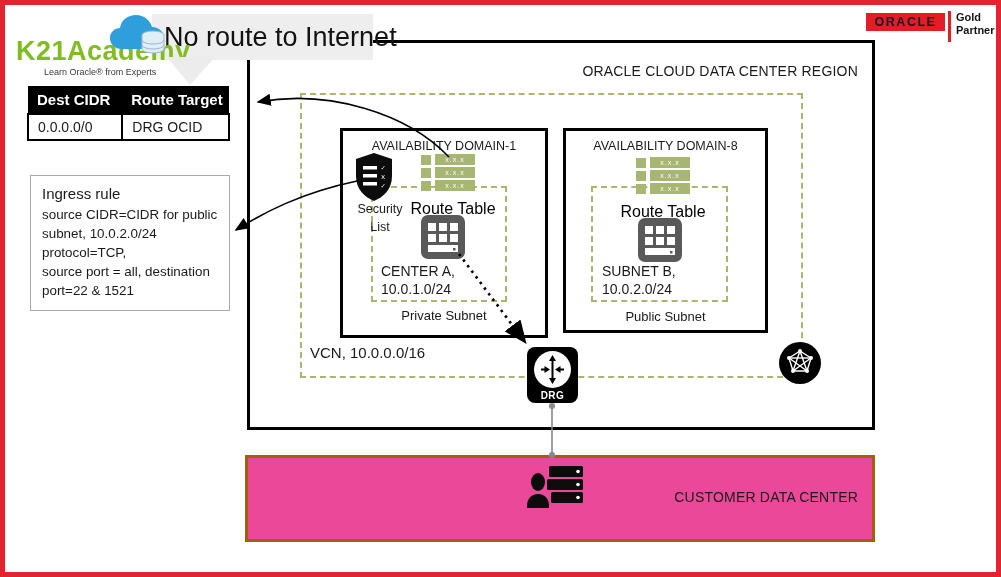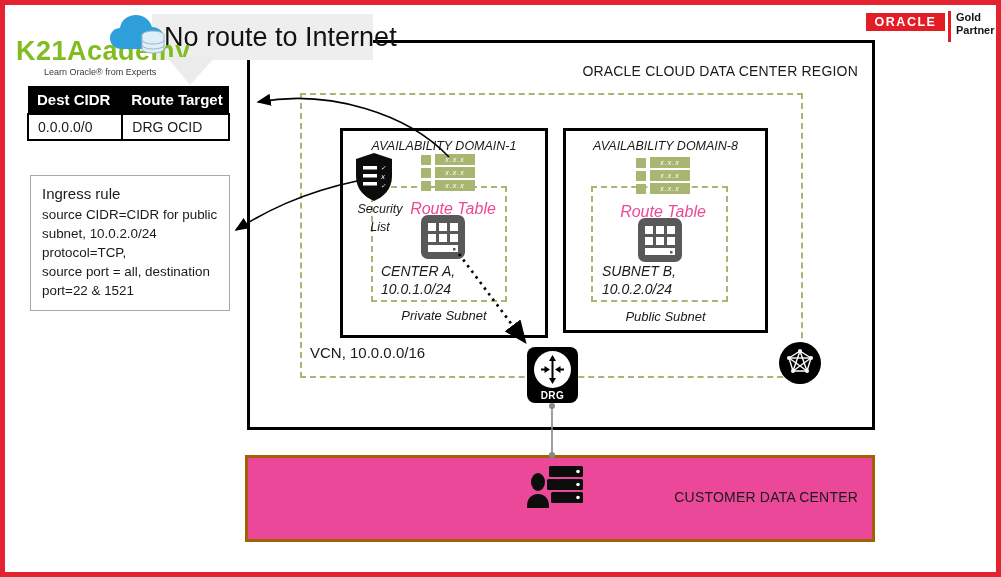--- a/index.html
+++ b/index.html
@@ -23,41 +23,41 @@
   .rule-table td { border:2px solid #000; font-size:14px; padding:4px 0 4px 9px; height:26px; background:#fff; }
   .rule-table .c1 { width:95px; } .rule-table .c2 { width:108px; }
 
   
   .ingress { left:30px; top:175px; width:200px; height:136px; border:1px solid #a9a9a9; background:#fff; padding:9px 10px 12px 11px; z-index:3; }
   .ingress .t { font-size:15px; margin-bottom:3px; }
   .ingress .l { font-size:13.4px; line-height:1.42; }
 
   
   .obadge { left:866px; top:11px; display:flex; align-items:flex-start; z-index:6; }
-  .obadge .obox { width:79px; height:18px; background:#e21d26; color:#ffffff; font-weight:bold; font-size:12.5px; letter-spacing:1.5px; text-align:center; line-height:18px; margin-top:2px; }
+  .obadge .obox { width:79px; height:18px; background:#e21d26; color:#0f172a; font-weight:bold; font-size:12.5px; letter-spacing:1.5px; text-align:center; line-height:18px; margin-top:2px; }
   .obadge .odiv { width:3px; height:31px; background:#e21d26; margin-left:3px; }
   .obadge .ocol { margin-left:5px; font-size:11px; font-weight:bold; line-height:1.2; color:#141414; }
 
   
   .region { left:247px; top:40px; width:628px; height:390px; border:3px solid #000; background:#fff; }
   .region-label { right:14px; top:20px; font-size:14px; letter-spacing:0.2px; }
   .vcn { left:50px; top:50px; width:503px; height:285px; border:2px dashed #a7b671; }
   .vcn-label { left:60px; top:301px; font-size:15px; }
 
-  .ad { border:3px solid #000; background:#fff;font-style:italic; }
+  .ad { border:3px solid #000; background:#fff; }
   .ad1 { left:90px; top:85px; width:208px; height:210px; }
   .ad2 { left:313px; top:85px; width:205px; height:205px; }
   .ad-label { left:0; right:0; top:8px; text-align:center; font-size:12.5px; }
 
   .sub-dash { border:2px dashed #a7b671; }
   .rt-icon { display:flex; flex-direction:column; gap:2px; }
   .rt-row { display:flex; gap:4px; align-items:center; }
   .rt-sq { width:10px; height:10px; background:#a7b671; display:inline-block; }
   .rt-bar { width:40px; height:11px; background:#a7b671; color:#fff; font-size:7px; text-align:center; line-height:11px; letter-spacing:1px; display:inline-block; }
-  .rt-label { font-size:16px; color:#ec4899; text-align:center; }
+  .rt-label { font-size:16px; color:#000000; text-align:center; }
   .subnet-txt { font-size:14px; line-height:1.28; }
   .subnet-type { left:0; right:0; text-align:center; font-size:13px; }
   .sec-label { text-align:center; font-size:12.5px; line-height:1.4; }
 
   
   .drg { left:527px; top:347px; width:51px; height:56px; background:#000; border-radius:8px; z-index:10; }
   .drg-circle { position:absolute; left:7px; top:4px; width:37px; height:37px; background:#fff; border-radius:50%; }
   .drg-label { position:absolute; left:0; right:0; bottom:2px; text-align:center; color:#fff; font-size:10px; font-weight:bold; letter-spacing:0.5px; }
 
   .mesh { left:779px; top:342px; width:42px; height:42px; background:#000; border-radius:50%; z-index:10; }

